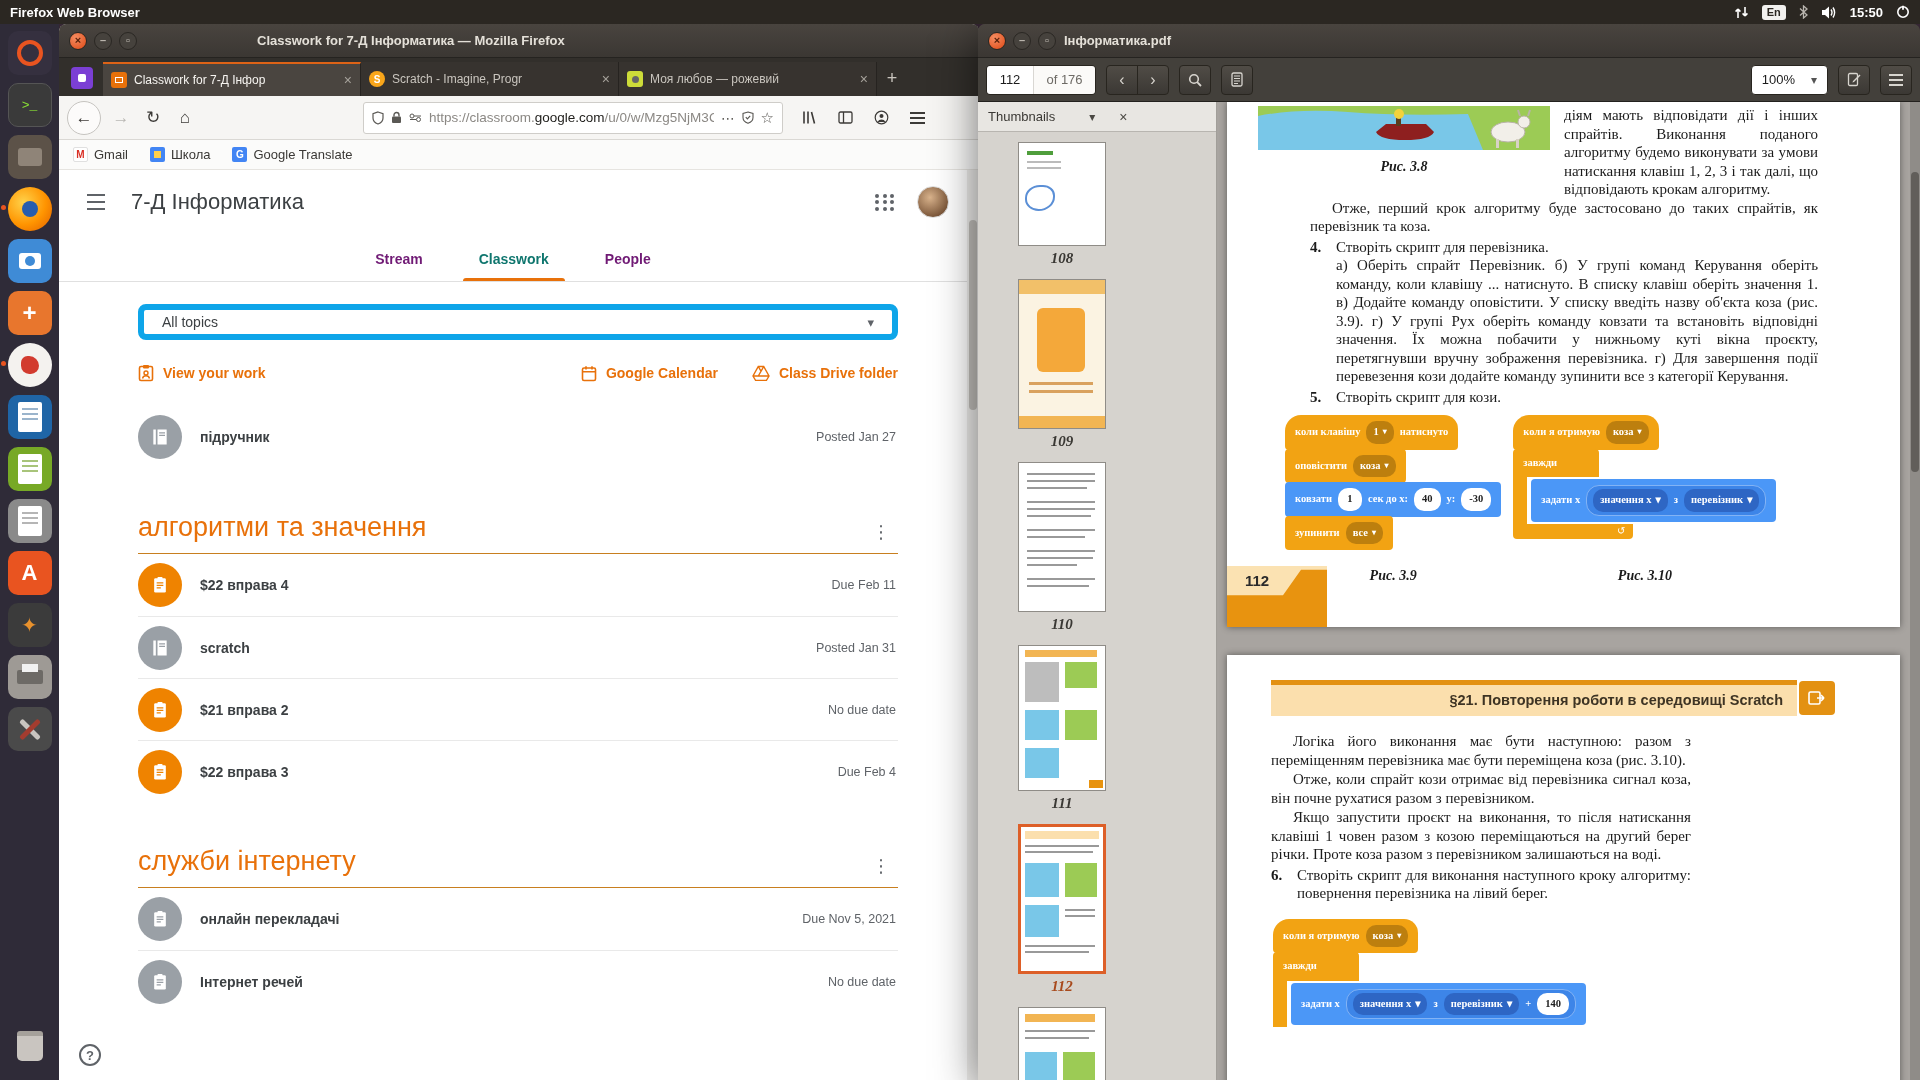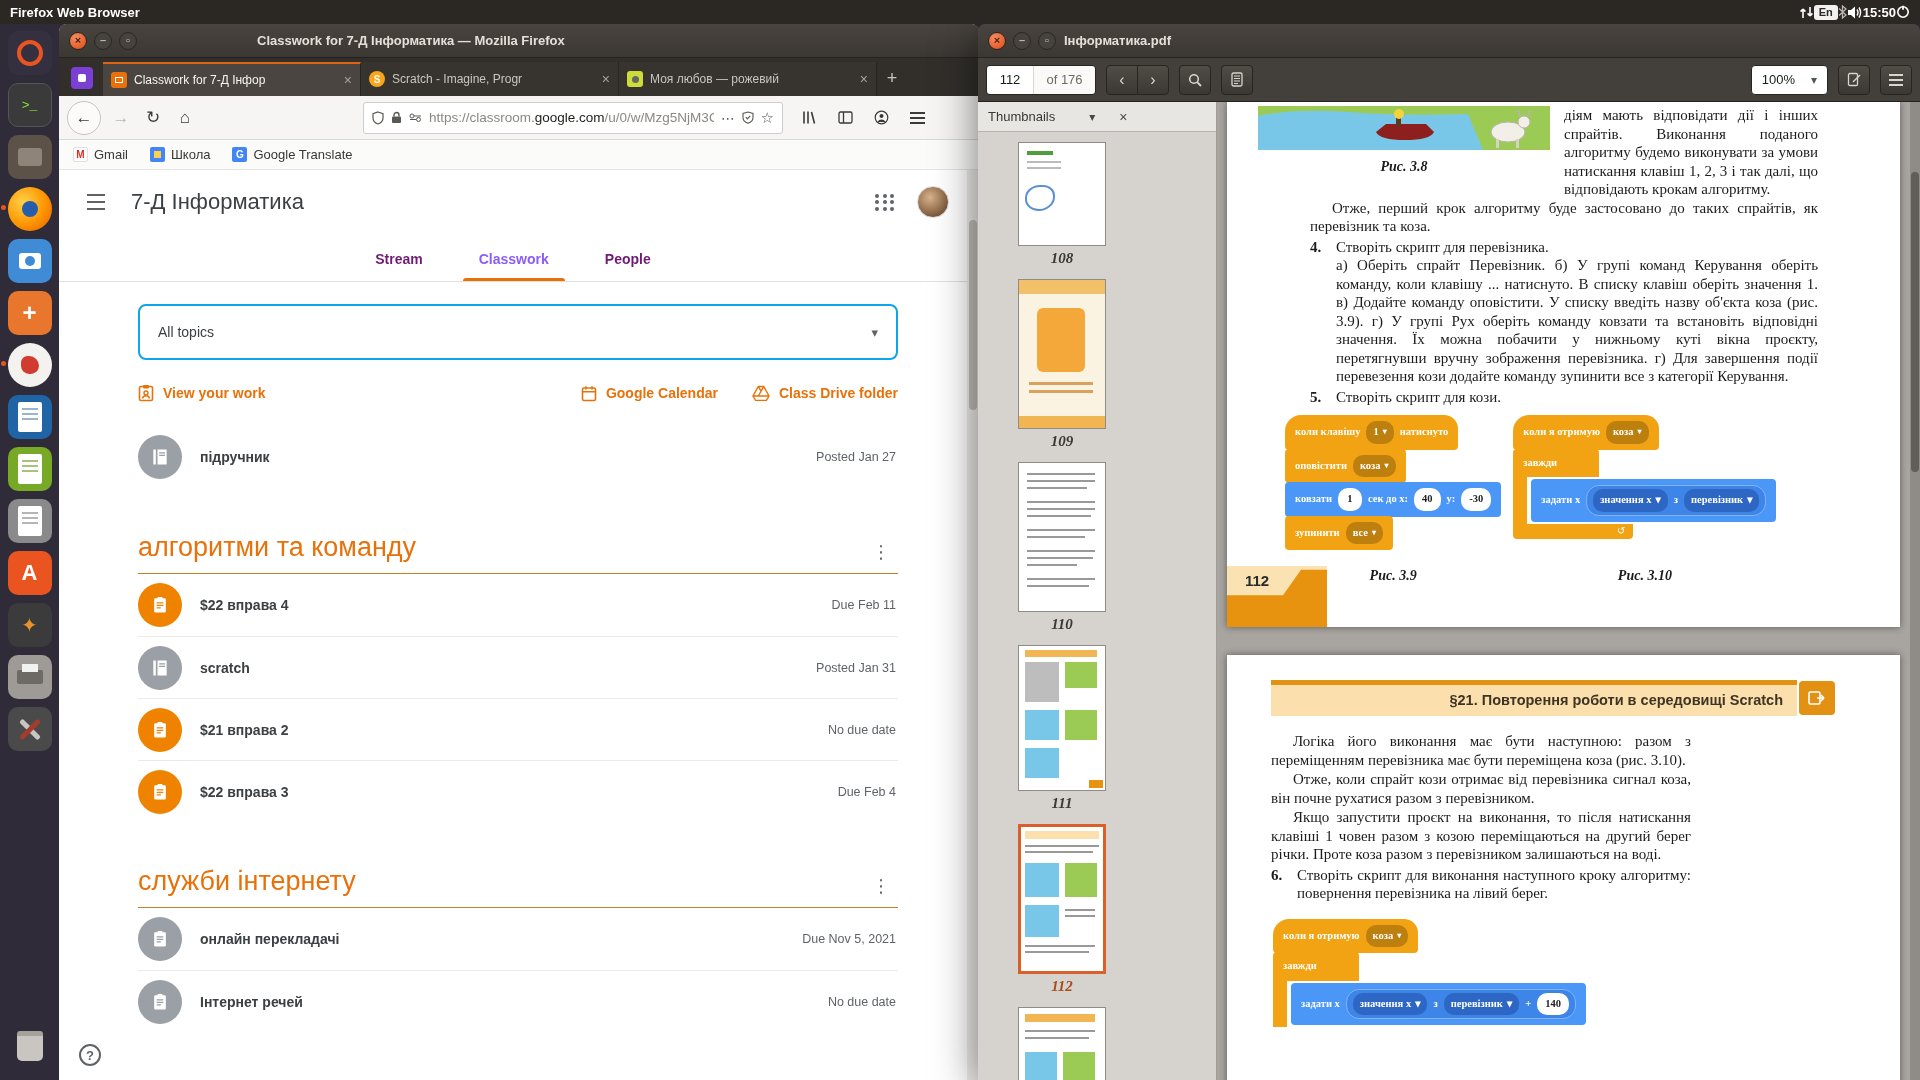--- a/index.html
+++ b/index.html
@@ -3,21 +3,21 @@
 <meta charset="utf-8">
 <style>
   * { margin:0; padding:0; box-sizing:border-box; }
   body { background:#1a1a1a; font-family:"Liberation Sans", sans-serif; }
   #screen { position:relative; width:1920px; height:1080px; background:#3c2b3a; overflow:hidden; }
 
   
   .topbar { position:absolute; left:0; top:0; width:1920px; height:24px; background:#2b2722; color:#fff;
             display:flex; align-items:center; padding:0 10px; font-size:13px; font-weight:bold; z-index:50; }
   .topbar .spacer { flex:1; }
-  .sys { display:flex; align-items:center; gap:0; font-weight:bold; }
+  .sys { display:flex; align-items:center; gap:13px; font-weight:bold; }
   .kbd-badge { background:#f2f1ef; color:#2b2722; border-radius:3px; padding:0 5px; font-size:11px; line-height:15px; }
   .sysicon { display:flex; align-items:center; }
 
   
   .dock { position:absolute; left:0; top:24px; width:59px; height:1056px; background:#2f2b38; z-index:40;
           display:flex; flex-direction:column; align-items:center; padding-top:7px; gap:8px; }
   .dock-icon { width:44px; height:44px; border-radius:10px; position:relative; flex:none;
                display:flex; align-items:center; justify-content:center; font-size:18px; }
   .runner { position:absolute; left:-7px; top:18px; width:5px; height:5px; border-radius:50%; background:#e95420; }
   .di-ubuntu { background:#35303f; } .di-ubuntu div { width:26px;height:26px;border:4px solid #e95420;border-radius:50%; }
@@ -104,24 +104,24 @@
   .gc-burger { display:flex; flex-direction:column; gap:5px; padding:4px; }
   .gc-burger i { width:18px; height:2px; background:#5f6368; }
   .gc-title { margin-left:22px; font-size:22px; color:#3c4043; }
   .gc-right { margin-left:auto; display:flex; align-items:center; gap:22px; }
   .gc-grid { display:grid; grid-template-columns:repeat(3,5px); grid-gap:2.5px; }
   .gc-grid i { width:4px; height:4px; border-radius:50%; background:#5f6368; }
   .gc-avatar { width:32px; height:32px; border-radius:50%; background:radial-gradient(circle at 40% 35%, #d9b38c, #7a5538 75%, #4c3320); border:1px solid #ddd; }
   .gc-tabs { position:absolute; top:66px; left:0; right:12px; height:46px; border-bottom:1px solid #e0e0e0;
              display:flex; justify-content:center; align-items:stretch; }
   .gc-tab { position:relative; padding:0 28px; display:flex; align-items:center; font-size:14px; font-weight:bold; color:#701a75; }
-  .gc-tab.active { color:#8b5cf6; }
+  .gc-tab.active { color:#0f766e; }
   .gc-tab.active i { position:absolute; left:12px; right:12px; bottom:0; height:3px; background:#e8710a; border-radius:3px 3px 0 0; }
   .gc-card { position:absolute; top:134px; left:79px; width:760px; }
-  .topics { height:56px; border:2px solid #0ea5e9; border-radius:8px; display:flex; align-items:center; padding:0 18px;
+  .topics { height:36px; border:6px solid #0ea5e9; border-radius:8px; display:flex; align-items:center; padding:0 18px;
             font-size:14px; color:#3c4043; }
   .topics .car { margin-left:auto; color:#5f6368; font-size:13px; }
   .gc-actions { margin-top:24px; display:flex; align-items:center; font-size:14px; font-weight:bold; color:#e8710a; }
   .gc-act { display:flex; align-items:center; gap:9px; }
   .gc-actions .sp { flex:1; }
   .gc-actions .g2 { margin-left:34px; }
   .gc-row { display:flex; align-items:center; height:62px; }
   .gc-row + .gc-row { border-top:1px solid #e9e9e9; }
   .row-ico { width:44px; height:44px; border-radius:50%; display:flex; align-items:center; justify-content:center; flex:none; }
   .ico-orange { background:#ef8300; color:#ef8300; }
@@ -509,21 +509,21 @@
             <svg width="20" height="20" viewBox="0 0 24 24">
                 <path fill="#fff" d="M4 3h3v18H4zM9 3h11v18H9z"></path>
                 <path d="M11 7h7M11 10h7" stroke="#9aa0a6" stroke-width="1.6"></path>
               </svg>
           </div>
           <span class="row-title">підручник</span>
           <span class="row-meta">Posted Jan 27</span>
         </div>
 
         <div class="gc-sec">
-          <span class="sec-title">алгоритми та команду</span>
+          <span class="sec-title">алгоритми та значення</span>
           <span class="sec-dots">⋮</span>
         </div>
         <div class="sec-line"></div>
 
         <div class="gc-row">
           <div class="row-ico ico-orange">
             <svg width="20" height="20" viewBox="0 0 24 24">
                 <rect x="5" y="4" width="14" height="17" rx="1.5" fill="#fff"></rect>
                 <rect x="9" y="2.4" width="6" height="3.4" rx="1" fill="#fff"></rect>
                 <path d="M8 9.5h8M8 12.5h8M8 15.5h5" stroke="currentColor" stroke-width="1.5"></path>

